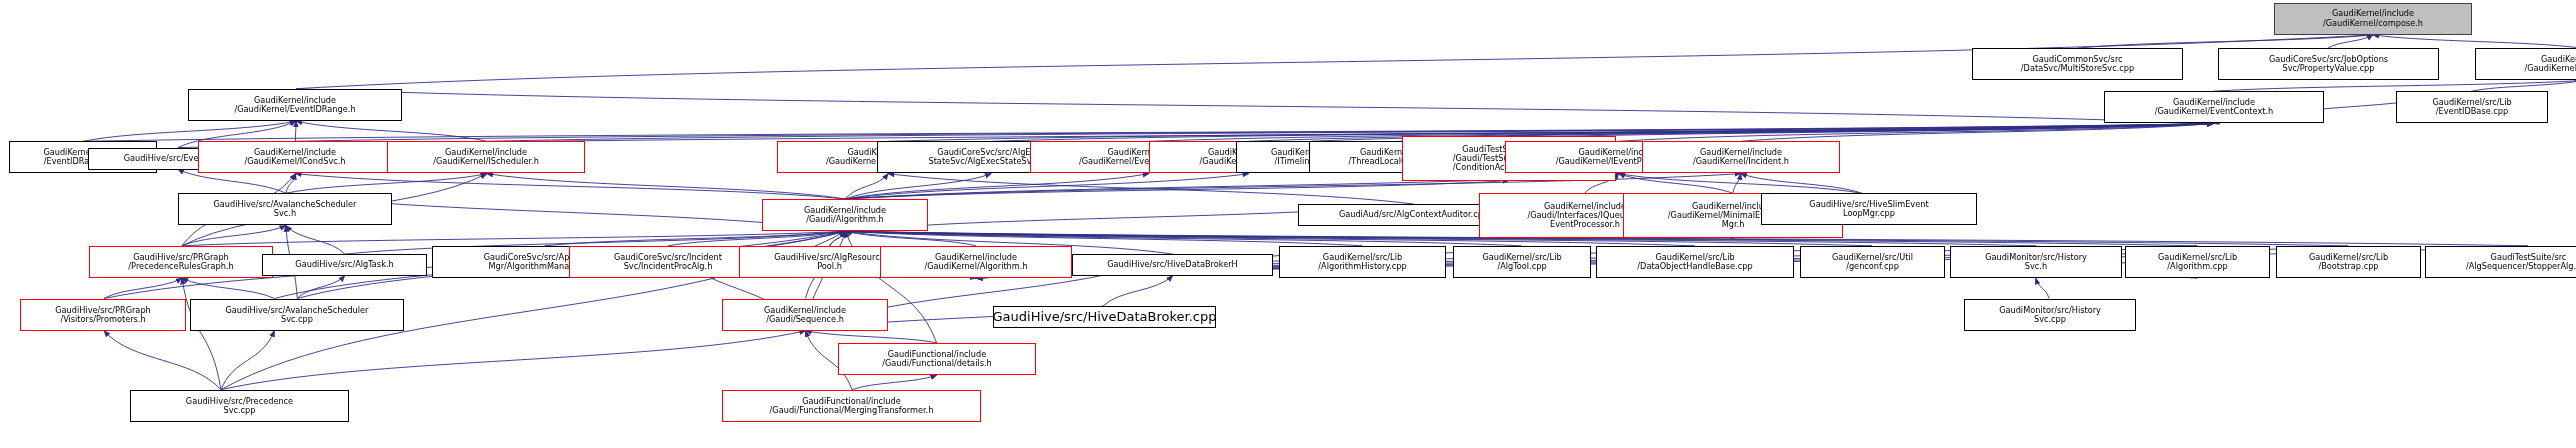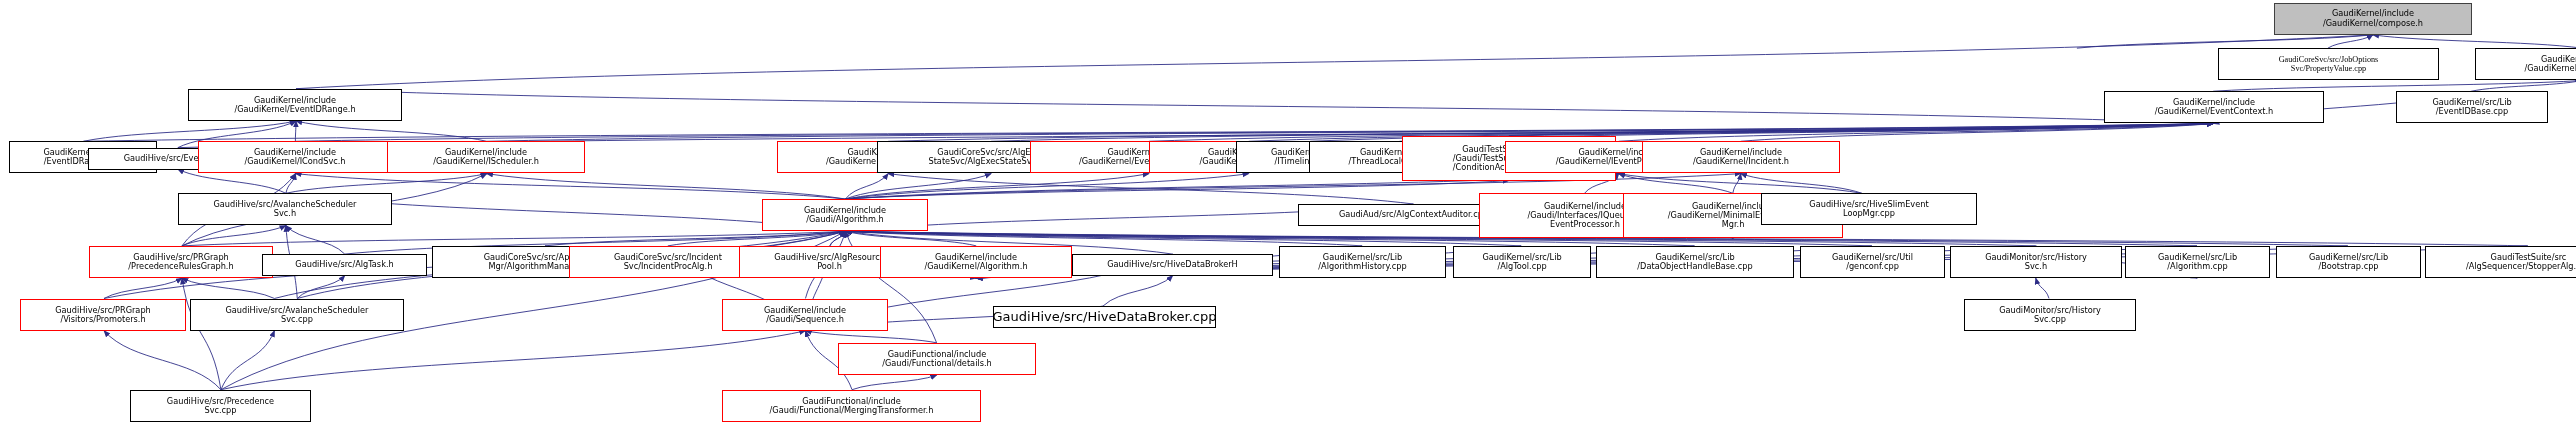--- a/index.html
+++ b/index.html
@@ -121,21 +121,23 @@
         <path d="M3988,388 C3375.875,416.05 2151.625,410.95 1539.5,439"></path>
         <path d="M2953,388 C2599.625,416.05 1892.875,410.95 1539.5,439"></path>
         <path d="M2673,388 C2389.625,416.05 1822.875,410.95 1539.5,439"></path>
         <path d="M3211.5,388 C2793.5,416.05 1957.5,410.95 1539.5,439"></path>
         <path d="M1849.5,401 C1704.625,467.55 1414.875,455.45 1270,522"></path>
         <path d="M1308.5,388 C1314.625,375.35 1326.875,377.65 1333,365"></path>
       </g>
   </svg>
 <div class="node root" style="left: 2274px; top: 2.5px; width: 198px; height: 32px; font-size: 8.2px;">GaudiKernel/include
 /GaudiKernel/compose.h</div>
-    <div class="node" style="left: 2218px; top: 48px; width: 221px; height: 32px; font-size: 8.2px; font-family: Liberation Serif, serif;">GaudiCoreSvc/src/JobOptions
+    <div class="node" style="left: 1972px; top: 48px; width: 211px; height: 32px; font-size: 8.2px;">GaudiCommonSvc/src
+/DataSvc/MultiStoreSvc.cpp</div>
+    <div class="node" style="left: 2218px; top: 48px; width: 221px; height: 32px; font-size: 8.2px;">GaudiCoreSvc/src/JobOptions
 Svc/PropertyValue.cpp</div>
     <div class="node" style="left: 2475px; top: 48px; width: 214px; height: 32px; font-size: 8.2px;">GaudiKernel/include
 /GaudiKernel/EventIDBase.h</div>
     <div class="node" style="left: 188px; top: 89px; width: 214px; height: 32px; font-size: 8.2px;">GaudiKernel/include
 /GaudiKernel/EventIDRange.h</div>
     <div class="node" style="left: 2104px; top: 91px; width: 220px; height: 32px; font-size: 8.2px;">GaudiKernel/include
 /GaudiKernel/EventContext.h</div>
     <div class="node" style="left: 2396px; top: 91px; width: 152px; height: 32px; font-size: 8.2px;">GaudiKernel/src/Lib
 /EventIDBase.cpp</div>
     <div class="node" style="left: 9px; top: 141px; width: 148px; height: 32px; font-size: 8.2px;">GaudiKernel/src/Lib
@@ -211,18 +213,18 @@
 /Visitors/Validators.h</div>
     <div class="node" style="left: 190px; top: 299px; width: 214px; height: 32px; font-size: 8.2px;">GaudiHive/src/AvalancheScheduler
 Svc.cpp</div>
     <div class="node red" style="left: 722px; top: 299px; width: 166px; height: 32px; font-size: 8.2px;">GaudiKernel/include
 /Gaudi/Sequence.h</div>
     <div class="node" style="left: 993px; top: 306px; width: 223px; height: 21.6px; font-size: 13px;">GaudiHive/src/HiveDataBroker.cpp</div>
     <div class="node" style="left: 1964px; top: 299px; width: 172px; height: 32px; font-size: 8.2px;">GaudiMonitor/src/History
 Svc.cpp</div>
     <div class="node red" style="left: 838px; top: 343px; width: 198px; height: 32px; font-size: 8.2px;">GaudiFunctional/include
 /Gaudi/Functional/details.h</div>
-    <div class="node" style="left: 130px; top: 390px; width: 181px; height: 32px; font-size: 8.2px;">GaudiHive/src/Precedence
+    <div class="node" style="left: 130px; top: 390px; width: 219px; height: 32px; font-size: 8.2px;">GaudiHive/src/Precedence
 Svc.cpp</div>
     <div class="node red" style="left: 722px; top: 390px; width: 259px; height: 32px; font-size: 8.2px;">GaudiFunctional/include
 /Gaudi/Functional/MergingTransformer.h</div>
   </div>
 
 
 </body></html>

